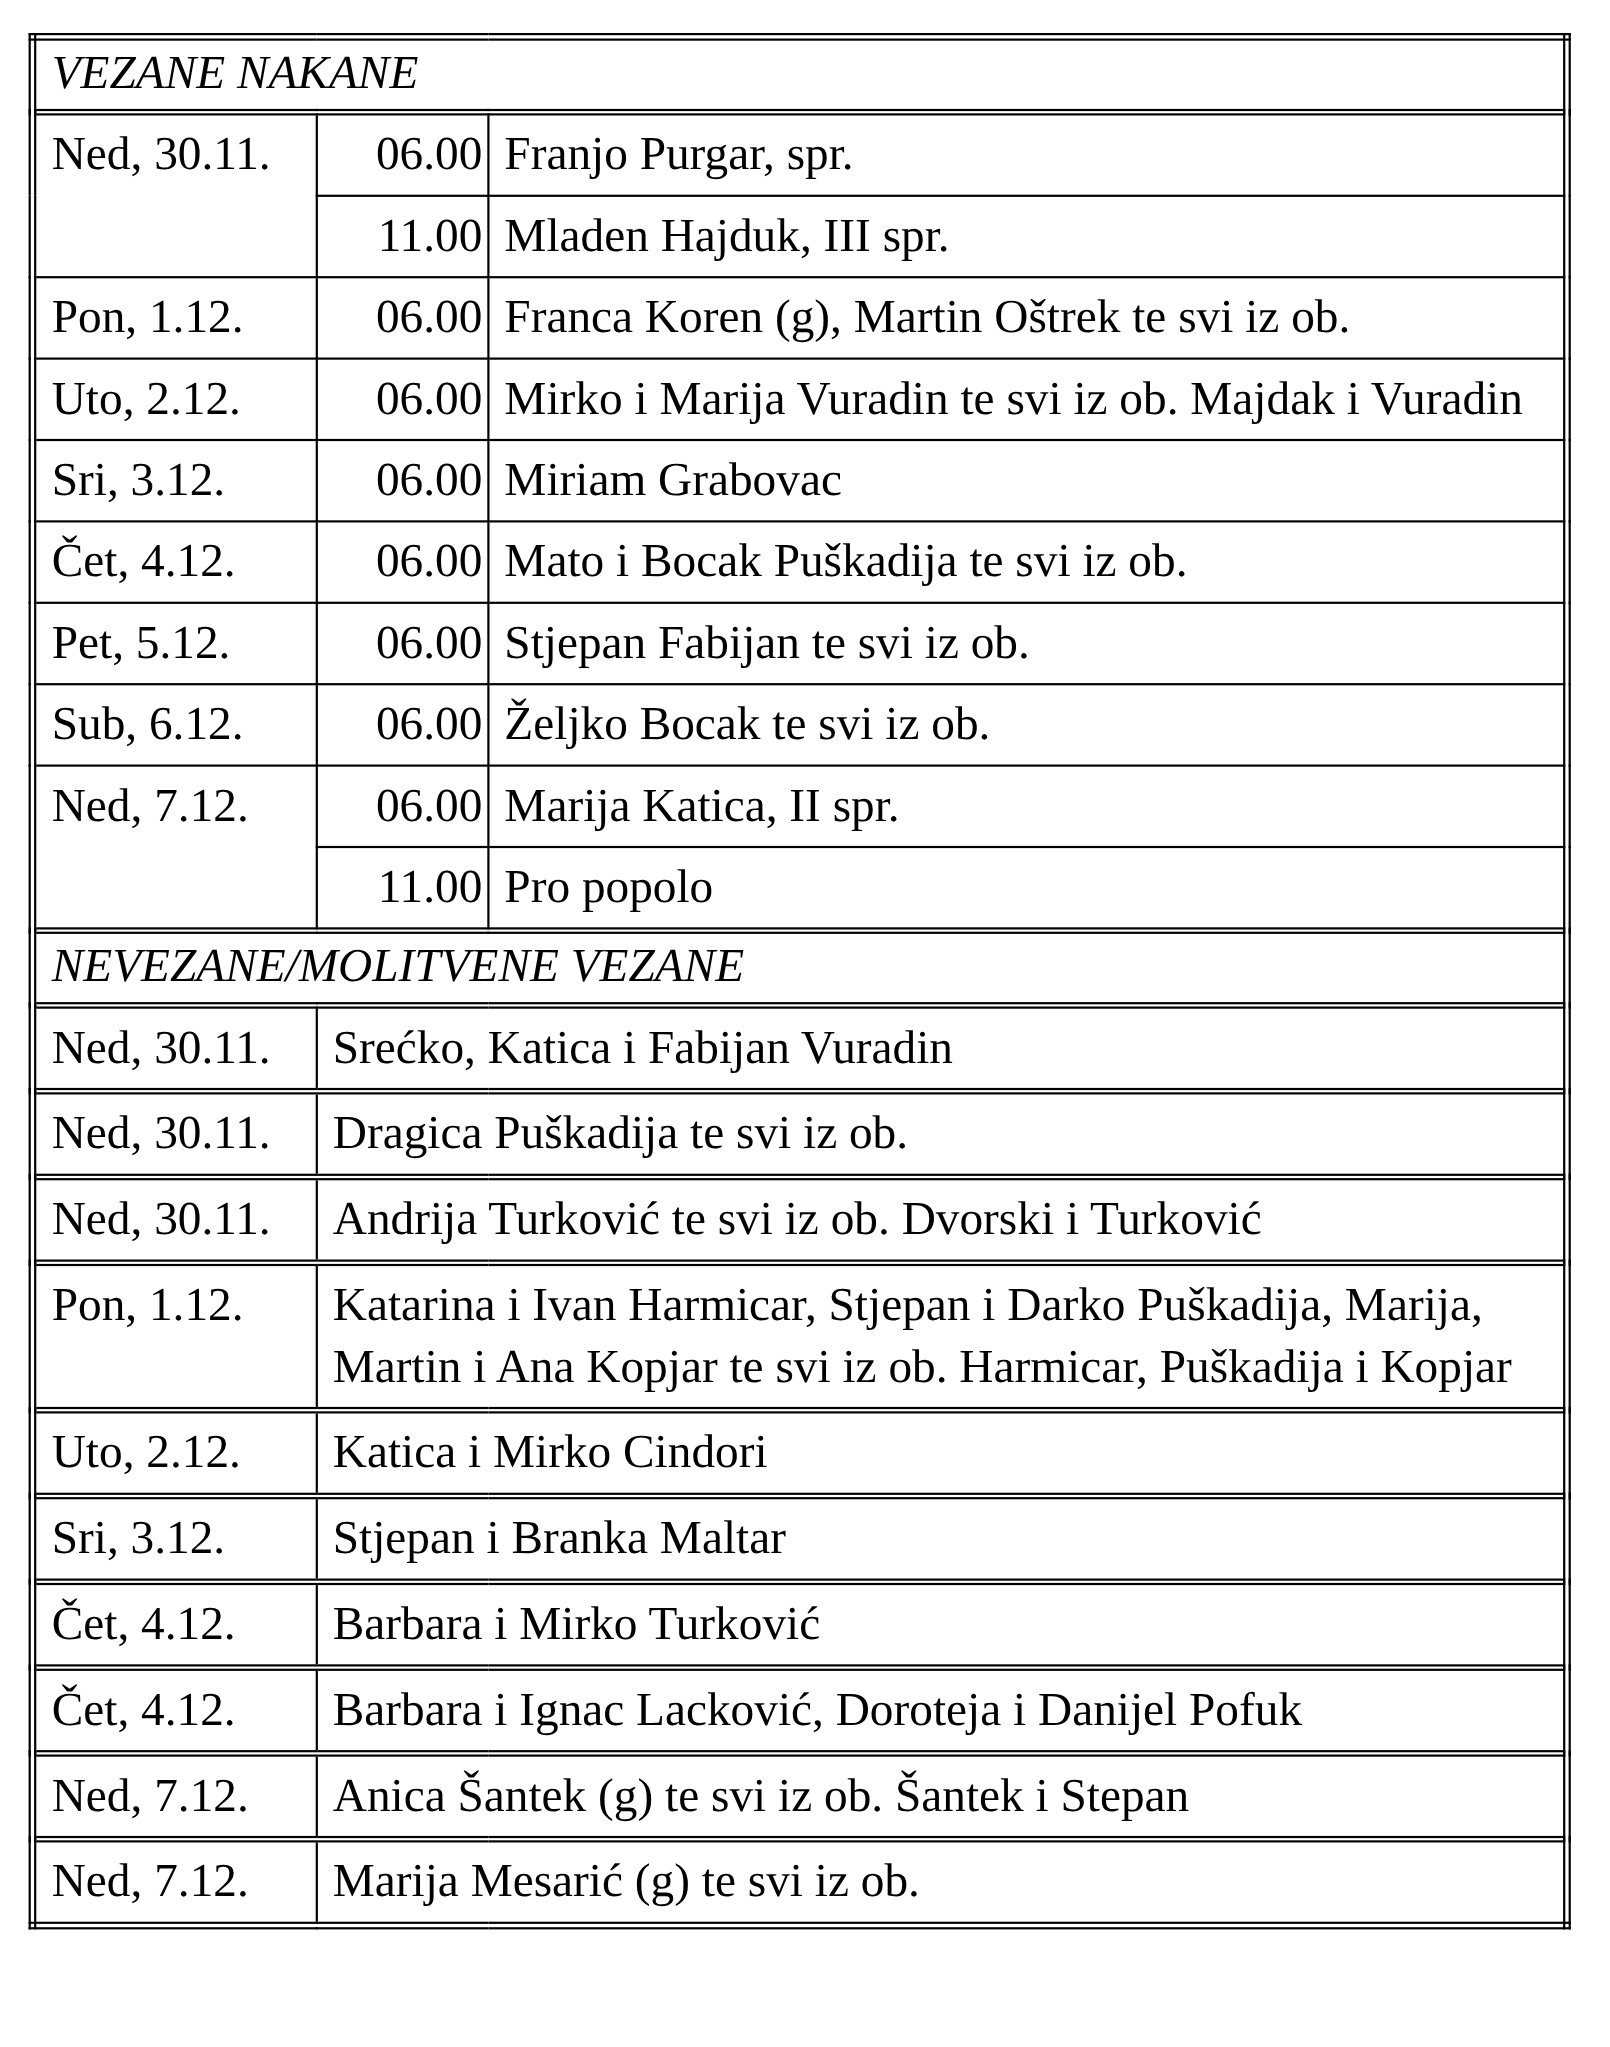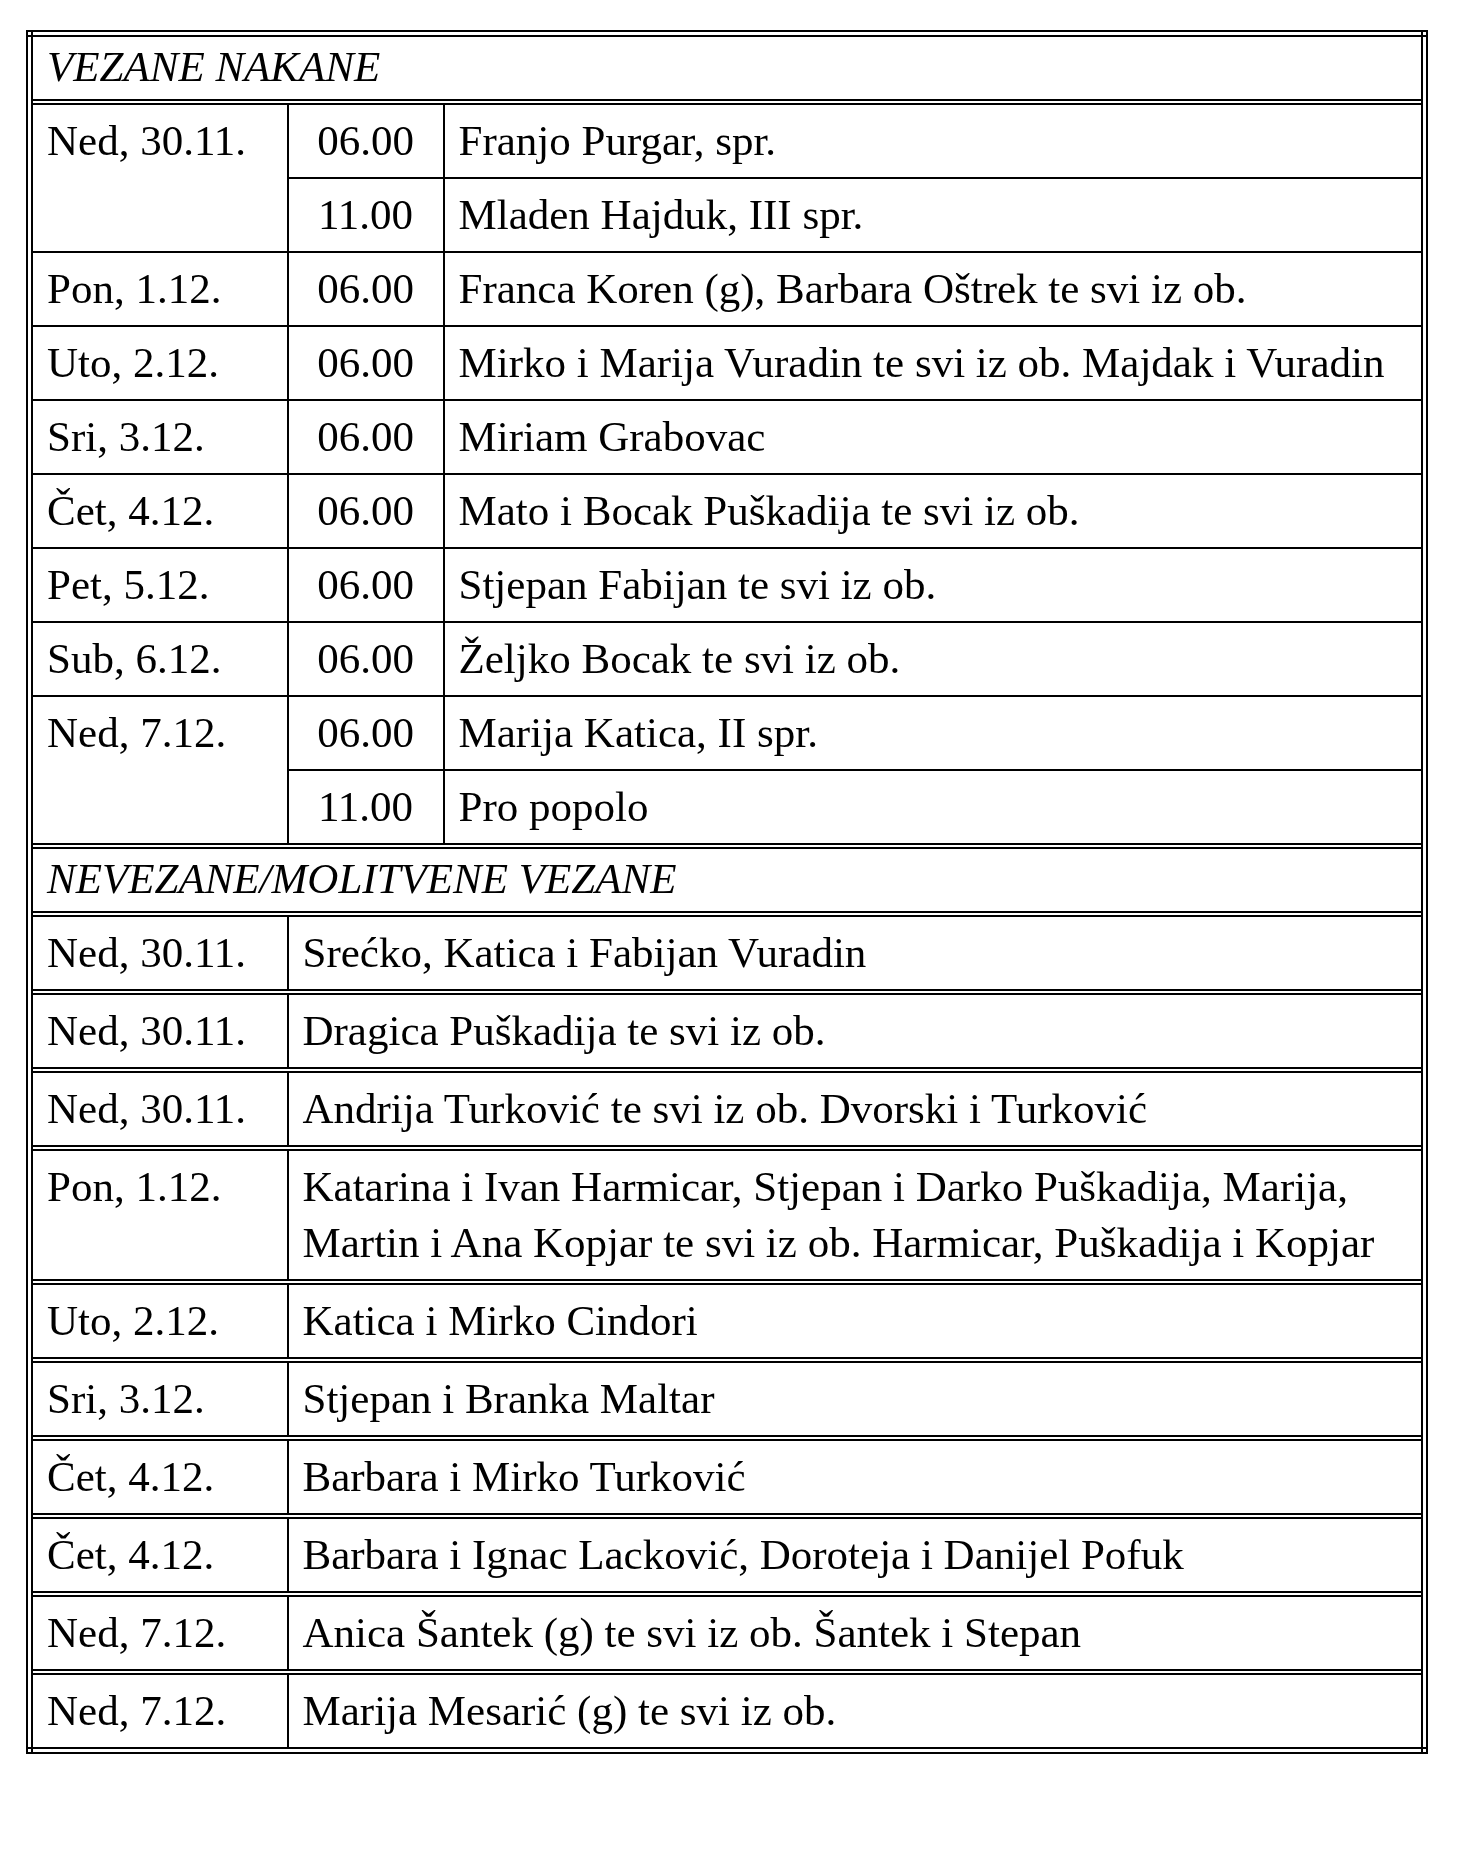--- a/index.html
+++ b/index.html
@@ -32,21 +32,21 @@
     overflow: hidden;
   }
   td.section-title-cell {
     font-style: italic;
     padding-top: 2px;
     padding-bottom: 4px;
     border-top: 6px double #000;
     border-bottom: 6px double #000;
   }
   td.time-cell {
-    text-align: center;
+    text-align: right;
     padding-left: 4px;
     padding-right: 4px;
   }
   
   tr.timed-row td.intention-cell {
     text-align: justify;
     margin-top: 20px;
   }
   
   tr.simple-row td {
@@ -77,21 +77,21 @@
           <td class="time-cell">06.00</td>
           <td class="intention-cell">Franjo Purgar, spr.</td>
         </tr>
         <tr class="timed-row">
           <td class="time-cell">11.00</td>
           <td class="intention-cell">Mladen Hajduk, III spr.</td>
         </tr>
         <tr class="timed-row">
           <td class="date-cell" rowspan="1">Pon, 1.12.</td>
           <td class="time-cell">06.00</td>
-          <td class="intention-cell">Franca Koren (g), Barbara Oštrek te svi iz ob.</td>
+          <td class="intention-cell">Franca Koren (g), Martin Oštrek te svi iz ob.</td>
         </tr>
         <tr class="timed-row">
           <td class="date-cell" rowspan="1">Uto, 2.12.</td>
           <td class="time-cell">06.00</td>
           <td class="intention-cell">Mirko i Marija Vuradin te svi iz ob. Majdak i Vuradin</td>
         </tr>
         <tr class="timed-row">
           <td class="date-cell" rowspan="1">Sri, 3.12.</td>
           <td class="time-cell">06.00</td>
           <td class="intention-cell">Miriam Grabovac</td>

